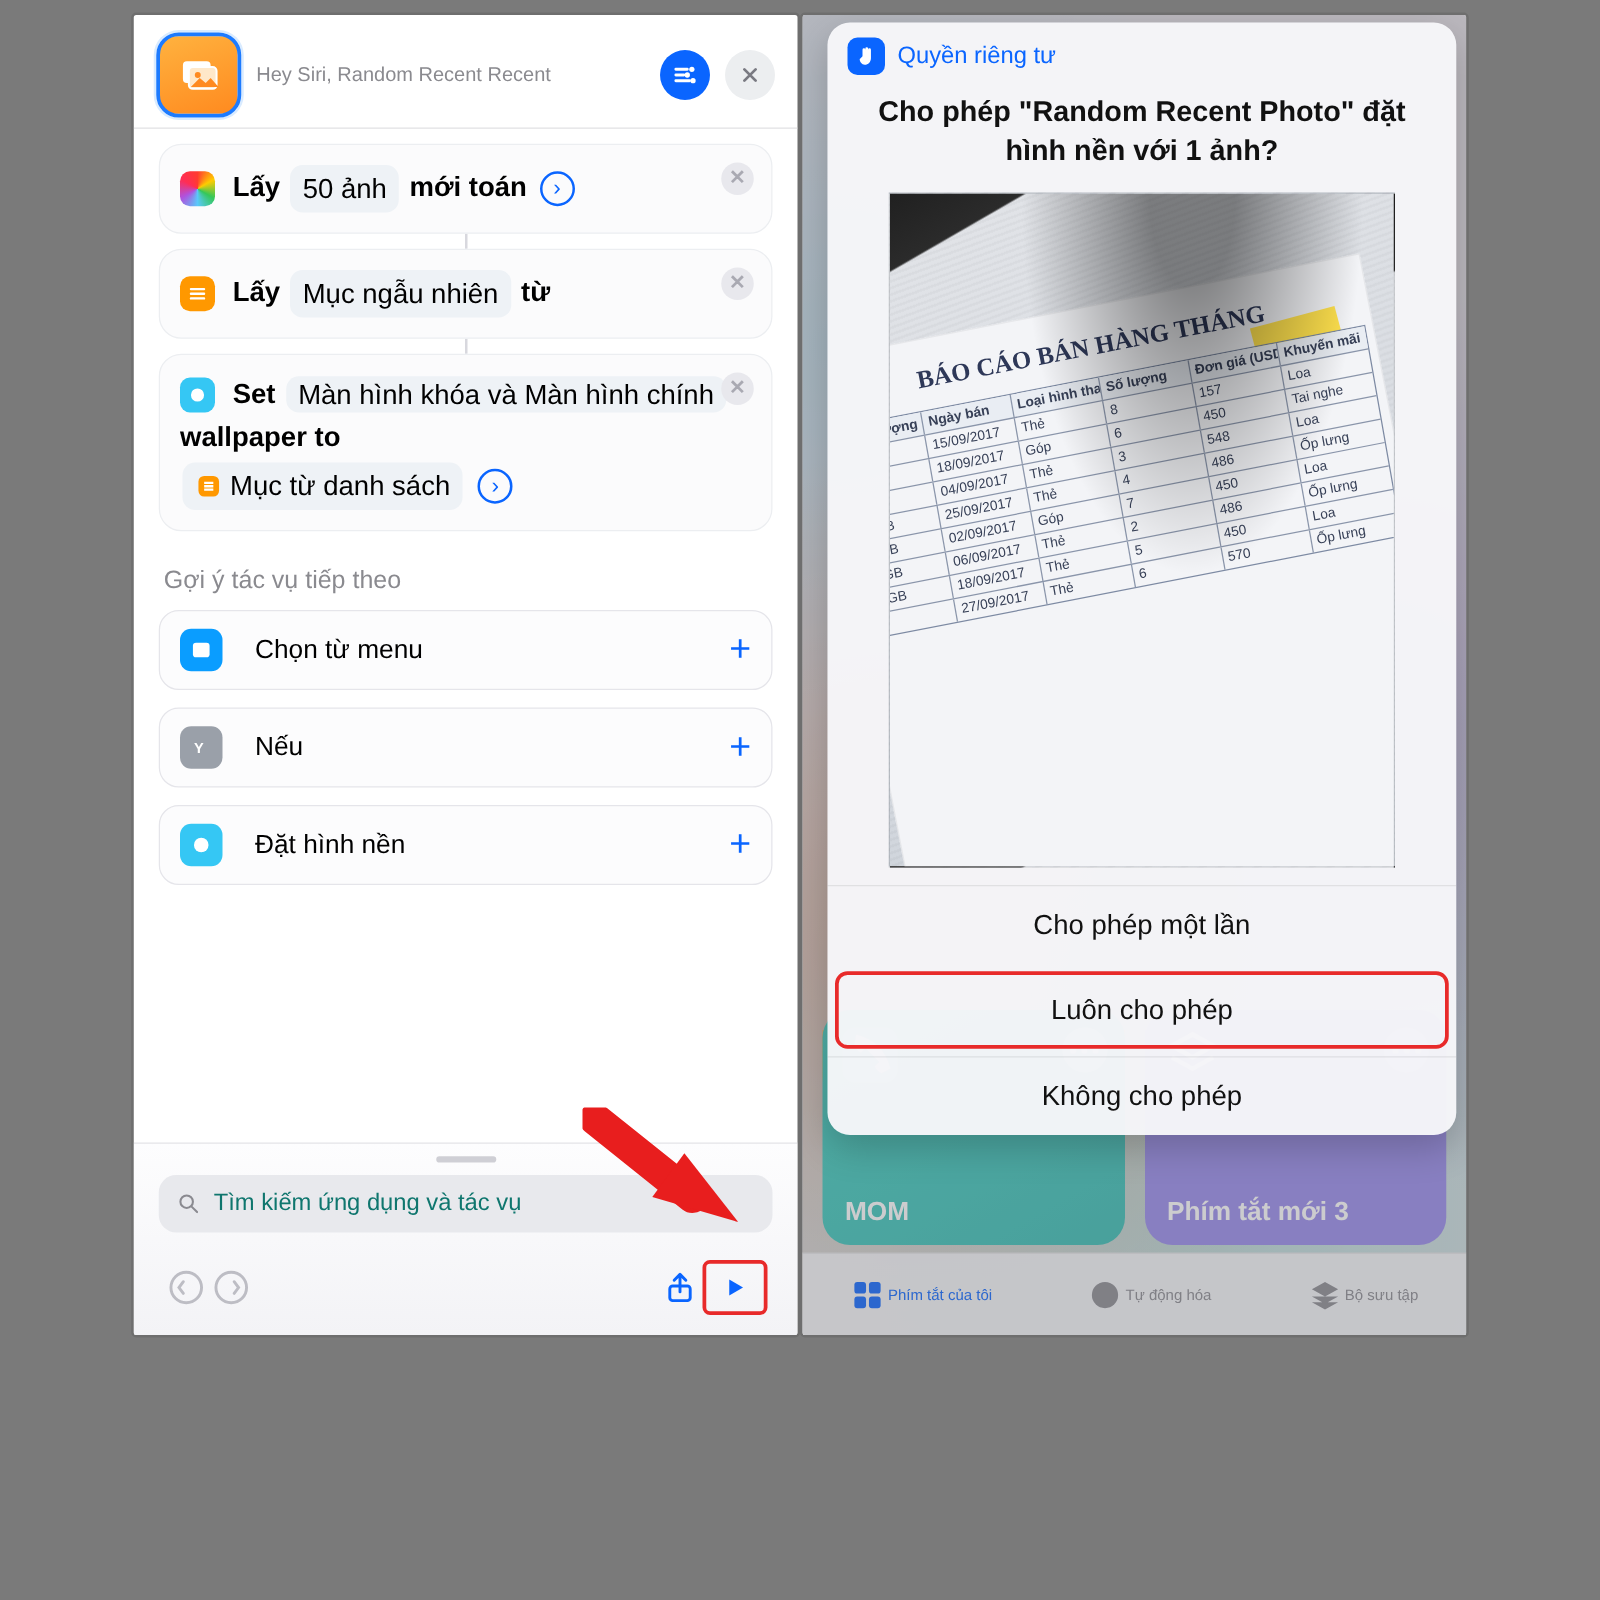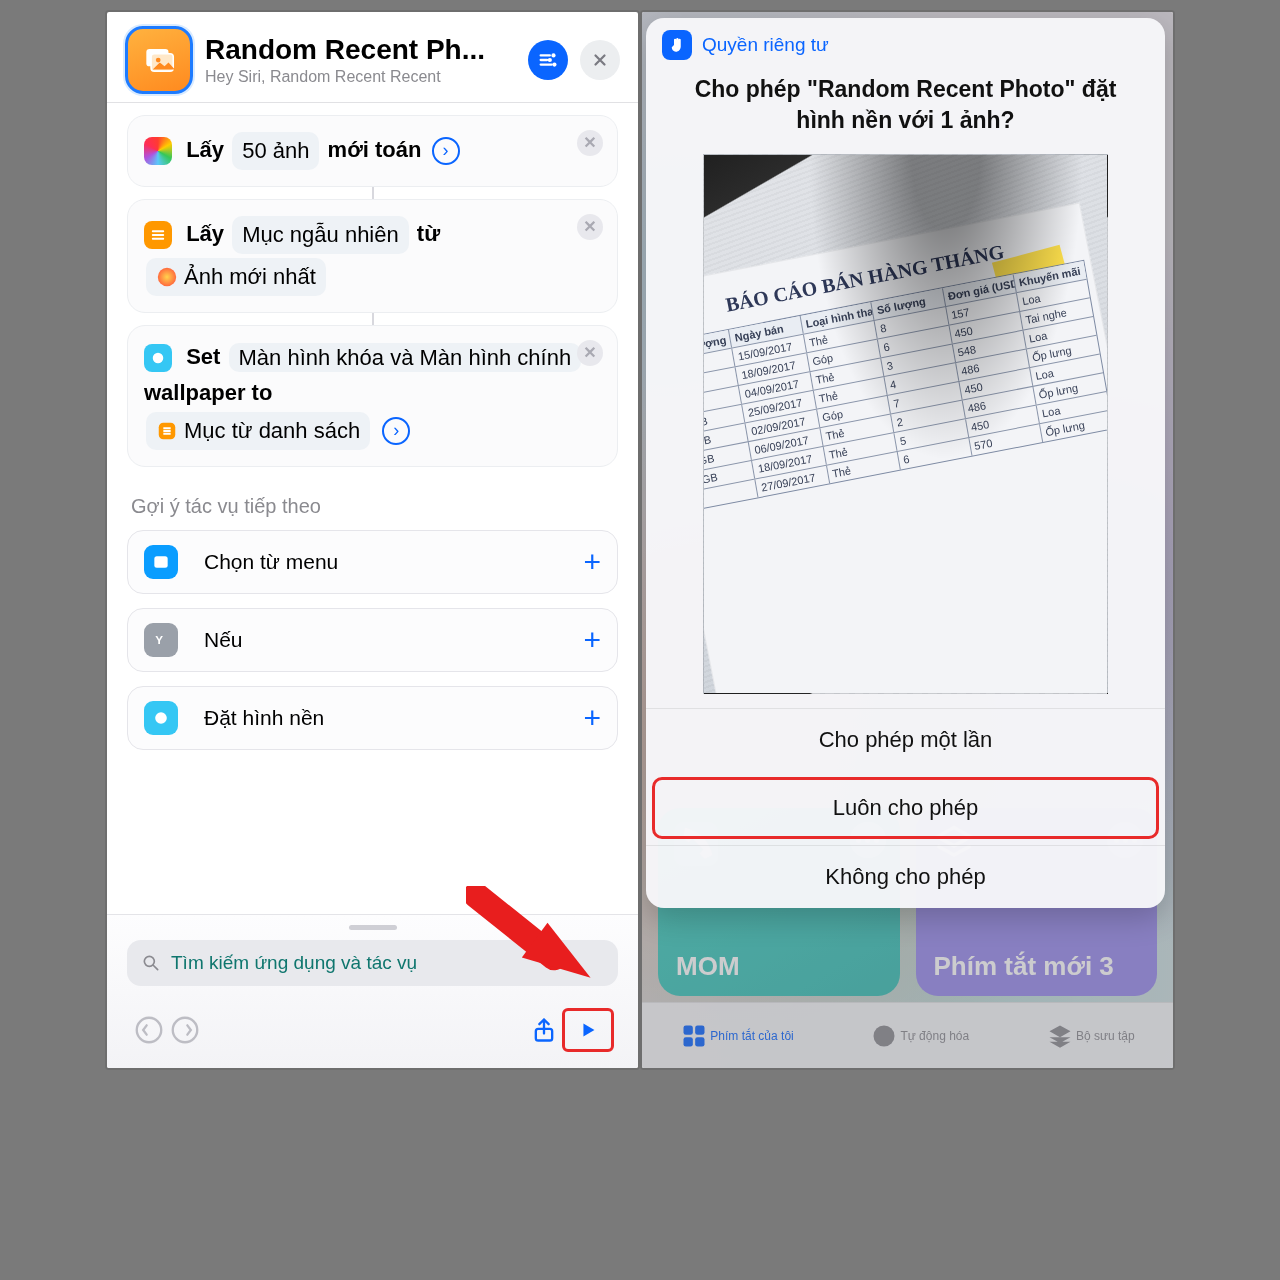--- a/index.html
+++ b/index.html
@@ -142,42 +142,42 @@
   }
   .rear-tiles {
     position:absolute; left:16px; right:16px; bottom:72px;
     display:flex; gap:16px;
   }
   .tile { flex:1; height:188px; border-radius:22px; padding:14px 16px; color:#fff; position:relative;}
   .tile.orange { background:linear-gradient(145deg,#ffb751,#ff8a2a); height:60px; border-radius:0 0 22px 22px;}
   .tile.purple { background:#8a7be6; height:60px; border-radius:0 0 22px 22px;}
   .tile.teal   { background:linear-gradient(150deg,#3fd0c1,#36bcb2);}
   .tile.violet { background:#9789ec;}
-  .tile .tlabel { font-weight:700; font-size:26px; position:absolute; left:18px; bottom:14px; }
+  .tile .tlabel { font-weight:700; font-size:21px; position:absolute; left:18px; bottom:14px; }
   .tile .dotmenu { position:absolute; right:14px; top:14px; width:36px;height:36px;border-radius:50%; background:rgba(255,255,255,0.5); display:flex; gap:4px; align-items:center; justify-content:center;}
   .tile .dotmenu i{width:5px;height:5px;border-radius:50%;background:#fff;}
   .tile .ticon { width:44px;height:44px;border-radius:10px; display:flex;align-items:center;justify-content:center;}
   .tile .tsub{ font-size:15px; opacity:0.85; position:absolute; left:18px; bottom:14px; }
   .tile.orange .tsub{ bottom:auto; position:static; }
 
   .tabbar {
     position:absolute; left:0;right:0;bottom:0; height:66px;
     background:rgba(248,248,250,0.94); border-top:1px solid rgba(0,0,0,0.08);
     display:flex; justify-content:space-around; align-items:center;
   }
   .tab { display:flex; flex-direction:row; align-items:center; gap:2px; font-size:12px; color:#8a8a90; }
   .tab.active{ color:#0a65ff; }
   .tab svg{ width:28px;height:28px; fill:currentColor; }
 
   
   .scrim {
     position:absolute; inset:0; background:rgba(110,110,115,0.35);
   }
   .sheet {
-    position:absolute; left:4px; right:8px; top:6px;
+    position:absolute; left:20px; right:8px; top:6px;
     background:rgba(246,246,249,0.97);
     border-radius:18px; overflow:hidden;
     box-shadow:0 10px 30px rgba(0,0,0,0.2);
   }
   .sheet-head {
     display:flex; align-items:center; gap:10px; padding:12px 16px 6px;
   }
   .sheet-head .hico{
     width:30px;height:30px;border-radius:8px;background:#0a65ff;
     display:flex;align-items:center;justify-content:center;
@@ -245,21 +245,20 @@
   <div class="hdr">
     <div class="app-icon">
       <svg viewBox="0 0 48 48">
         <rect x="8" y="10" width="28" height="22" rx="4" fill="#fff"></rect>
         <rect x="14" y="16" width="28" height="22" rx="4" fill="#ffe8c9" stroke="#fff" stroke-width="2"></rect>
         <circle cx="23" cy="24" r="3" fill="#ff8a1f"></circle>
         <path d="M16 36 l9 -9 l6 5 l5 -5 l8 9 z" fill="#ff8a1f"></path>
       </svg>
     </div>
     <div class="hdr-text">
-      <div class="hdr-title">Random Recent Ph...</div>
       <div class="hdr-sub">Hey Siri, Random Recent Recent</div>
     </div>
     <div class="circ-btn settings-circ">
       <svg viewBox="0 0 24 24">
               <path d="M4 7h10M4 12h7M4 17h12" stroke="#fff" stroke-width="2.5" stroke-linecap="round"></path>
               <circle cx="18" cy="7" r="2.3"></circle>
               <circle cx="14" cy="12" r="2.3"></circle>
               <circle cx="19" cy="17" r="2.3"></circle>
             </svg>
     </div>
@@ -287,32 +286,20 @@
     <div class="card">
       <span class="close-x">✕</span>
       <span class="in-icon" style="background:#ff9800">
         <svg viewBox="0 0 24 24">
                 <path d="M5 7h14M5 12h14M5 17h14" stroke="#fff" stroke-width="2.5" stroke-linecap="round"></path>
               </svg>
       </span>
       <span class="bold">Lấy</span>
       <span class="tok">Mục ngẫu nhiên</span>
       <span class="bold">từ</span><br>
-      <span class="tok">
-        <svg class="chip-ico" viewBox="0 0 24 24">
-                <circle cx="12" cy="12" r="10" fill="url(#g)"></circle>
-                <defs>
-                  <radialGradient id="g">
-                    <stop offset="0" stop-color="#ffd24d"></stop>
-                    <stop offset="1" stop-color="#ff6b3d"></stop>
-                  </radialGradient>
-                </defs>
-              </svg>
-        <span>Ảnh mới nhất</span>
-      </span>
     </div>
 
     <div class="connector"></div>
 
     <div class="card">
       <span class="close-x">✕</span>
       <span class="in-icon" style="background:#35c7f4">
         <svg viewBox="0 0 24 24">
                 <circle cx="12" cy="12" r="7" fill="#fff"></circle>
               </svg>

